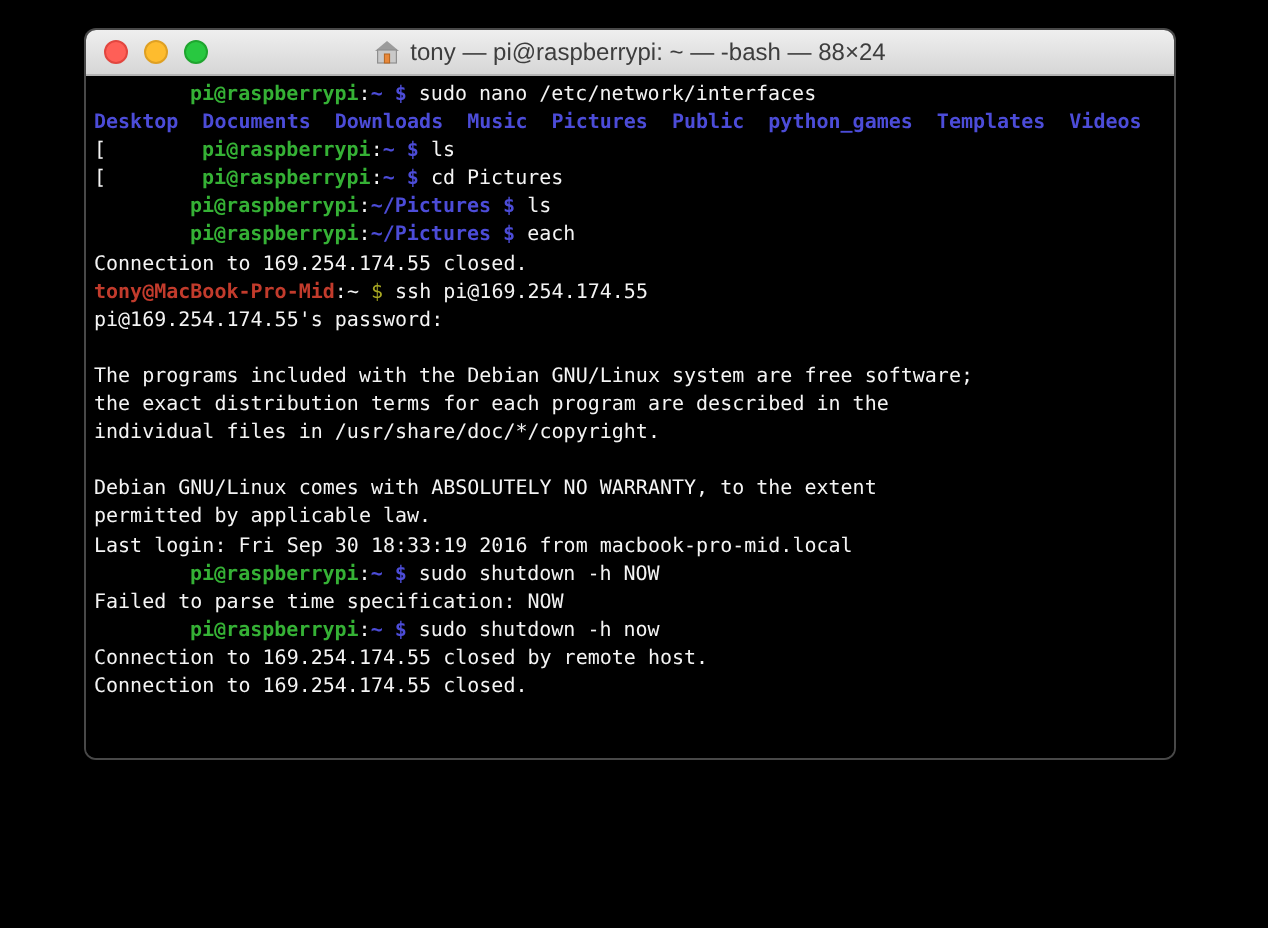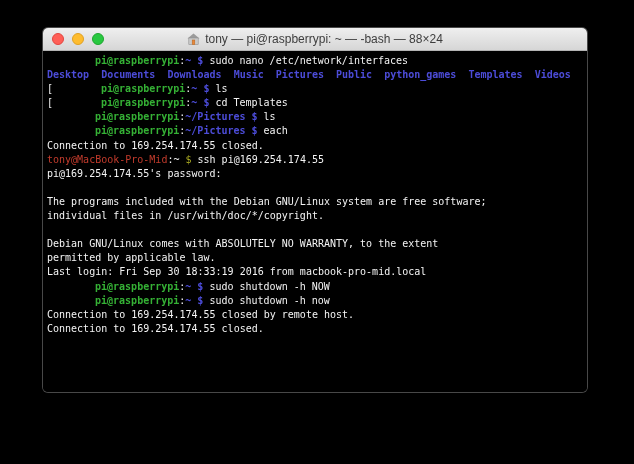--- a/index.html
+++ b/index.html
@@ -1,18 +1,18 @@
 <!DOCTYPE html>
 <html style="--t-white: #f4f4f4; --t-green: #35b135; --t-blue: #4c4cd8; --t-red: #c23b2c; --t-yellow: #a8a822; --t-cursor: #808080;"><head>
 <meta charset="utf-8">
 <style>
   html,body{margin:0;padding:0;background:#000;}
   .screen{position:relative;width:634px;height:464px;background:#000;overflow:hidden;
           font-family:"Liberation Sans",sans-serif;}
-  .window{position:absolute;left:42px;top:27px;width:546px;height:366px;border-radius:6px;
+  .window{position:absolute;left:42px;top:14px;width:546px;height:366px;border-radius:6px;
           overflow:hidden;background:#000;
           border:1px solid rgba(160,160,160,0.45);
           box-shadow:0 12px 30px rgba(0,0,0,0.9);box-sizing:border-box;}
   .titlebar{position:relative;height:22px;
             background:linear-gradient(#efefef,#d6d6d6);
             border-bottom:1px solid #b3b3b3;
             display:flex;align-items:center;justify-content:center;}
   .lights{position:absolute;left:9px;top:0;height:100%;display:flex;align-items:center;gap:8px;}
   .light{width:12px;height:12px;border-radius:50%;display:inline-block;box-sizing:border-box;}
   .light.red{background:#ff5f57;border:1px solid #e2463f;}
@@ -21,21 +21,21 @@
   .title-wrap{display:flex;align-items:center;gap:5px;font-size:12px;color:#3d3d3d;}
   .home-icon{width:13px;height:12px;display:inline-block;}
   .terminal{position:relative;width:100%;height:344px;background:#000;
             padding:3px 4px;box-sizing:border-box;
             font-family:"DejaVu Sans Mono","Liberation Mono",monospace;
             font-size:10px;}
   .line{height:14.1px;line-height:14.1px;white-space:pre;color:var(--t-white);}
   .c-w{color:var(--t-white);}
   .c-g{color:var(--t-green);font-weight:bold;padding-left:48px;}
   .c-b{color:var(--t-blue);font-weight:bold;}
-  .c-r{color:var(--t-red);}
+  .c-r{color:var(--t-red);font-weight:bold;}
   .c-y{color:var(--t-yellow);}
   .c-cur{background:var(--t-cursor);color:transparent;}
 </style>
 </head>
 <body>
 
 <div class="screen">
   <div class="window">
     <div class="titlebar">
       <div class="lights">
@@ -51,32 +51,34 @@
             <rect x="5.2" y="7" width="2.6" height="4.5" fill="#e8883a" stroke="#b5641f" stroke-width="0.5"></rect>
           </svg>
         </span>
         <span>tony — pi@raspberrypi: ~ — -bash — 88×24</span>
       </div>
     </div>
     <div class="terminal" id="terminal" style="background: rgb(0, 0, 0);">
         <div class="line"><span class="c-g">pi@raspberrypi</span><span class="c-w">:</span><span class="c-b">~ $</span><span class="c-w"> sudo nano /etc/network/interfaces</span></div>
         <div class="line"><span class="c-b">Desktop  Documents  Downloads  Music  Pictures  Public  python_games  Templates  Videos</span></div>
         <div class="line"><span class="c-w">[</span><span class="c-g">pi@raspberrypi</span><span class="c-w">:</span><span class="c-b">~ $</span><span class="c-w"> ls</span><span class="c-w">                                                                ]</span></div>
-        <div class="line"><span class="c-w">[</span><span class="c-g">pi@raspberrypi</span><span class="c-w">:</span><span class="c-b">~ $</span><span class="c-w"> cd Templates</span><span class="c-w">                                                       ]</span></div>
+        <div class="line"><span class="c-w">[</span><span class="c-g">pi@raspberrypi</span><span class="c-w">:</span><span class="c-b">~ $</span><span class="c-w"> cd Pictures</span><span class="c-w">                                                       ]</span></div>
         <div class="line"><span class="c-g">pi@raspberrypi</span><span class="c-w">:</span><span class="c-b">~/Pictures $</span><span class="c-w"> ls</span></div>
         <div class="line"><span class="c-g">pi@raspberrypi</span><span class="c-w">:</span><span class="c-b">~/Pictures $</span><span class="c-w"> each</span></div>
         <div class="line"><span class="c-w">Connection to 169.254.174.55 closed.</span></div>
         <div class="line"><span class="c-r">tony@MacBook-Pro-Mid</span><span class="c-w">:~ </span><span class="c-y">$</span><span class="c-w"> ssh pi@169.254.174.55</span></div>
         <div class="line"><span class="c-w">pi@169.254.174.55's password: </span></div>
         <div class="line"></div>
         <div class="line"><span class="c-w">The programs included with the Debian GNU/Linux system are free software;</span></div>
-        <div class="line"><span class="c-w">individual files in /usr/with/doc/*/copyright.</span></div>
+        <div class="line"><span class="c-w">the exact distribution terms for each program are described in the</span></div>
+        <div class="line"><span class="c-w">individual files in /usr/share/doc/*/copyright.</span></div>
         <div class="line"></div>
         <div class="line"><span class="c-w">Debian GNU/Linux comes with ABSOLUTELY NO WARRANTY, to the extent</span></div>
         <div class="line"><span class="c-w">permitted by applicable law.</span></div>
         <div class="line"><span class="c-w">Last login: Fri Sep 30 18:33:19 2016 from macbook-pro-mid.local</span></div>
         <div class="line"><span class="c-g">pi@raspberrypi</span><span class="c-w">:</span><span class="c-b">~ $</span><span class="c-w"> sudo shutdown -h NOW</span></div>
+        <div class="line"><span class="c-w">Failed to parse time specification: NOW</span></div>
         <div class="line"><span class="c-g">pi@raspberrypi</span><span class="c-w">:</span><span class="c-b">~ $</span><span class="c-w"> sudo shutdown -h now</span></div>
         <div class="line"><span class="c-w">Connection to 169.254.174.55 closed by remote host.</span></div>
         <div class="line"><span class="c-w">Connection to 169.254.174.55 closed.</span></div>
       </div>
   </div>
 </div>
 
 </body></html>

